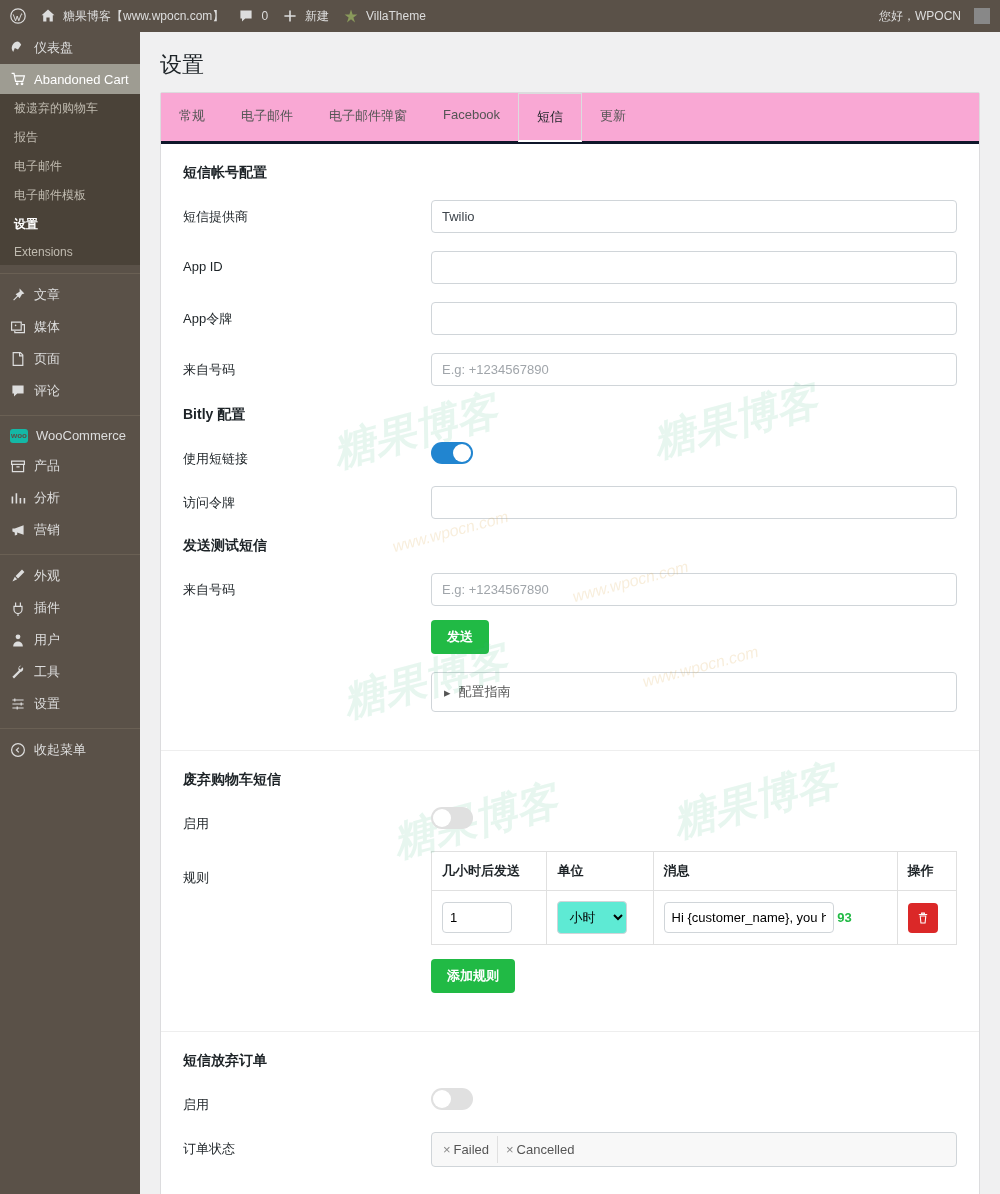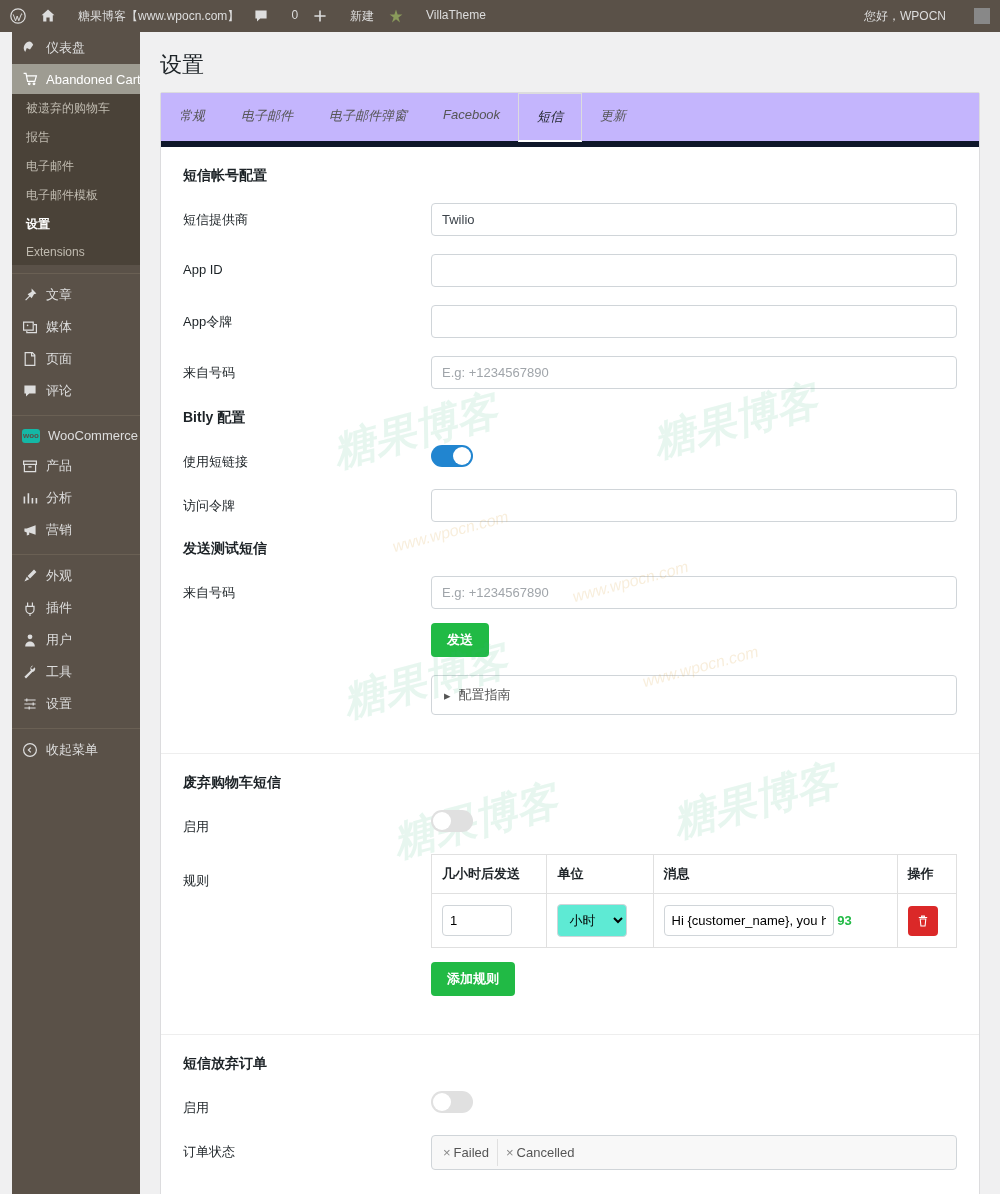--- a/index.html
+++ b/index.html
@@ -1,32 +1,32 @@
 <!DOCTYPE html>
 <html><head>
 <meta charset="utf-8">
 <style>
 * { margin: 0; padding: 0; box-sizing: border-box; }
 body { font-family: -apple-system, BlinkMacSystemFont, "Segoe UI", sans-serif; font-size: 13px; color: #3c434a; background: #f0f0f1; }
 .topbar { background: #5a5148; height: 32px; display: flex; align-items: center; padding: 0 10px; color: #ddd; font-size: 12px; justify-content: space-between; }
 .topbar-left { display: flex; align-items: center; gap: 14px; }
-.topbar-item { display: flex; gap: 22px; cursor: pointer; }
+.topbar-item { display: flex; align-items: center; gap: 7px; cursor: pointer; }
 .wp-icon { width: 16px; height: 16px; }
-.sidebar { position: absolute; left: 12px; top: 32px; bottom: 0; width: 140px; background: #5a5148; color: #ddd; font-size: 13px; overflow-y: auto; }
+.sidebar { position: absolute; left: 0; top: 32px; bottom: 0; width: 140px; background: #5a5148; color: #ddd; font-size: 13px; overflow-y: auto; }
 .sidebar-item { display: flex; align-items: center; gap: 8px; padding: 7px 10px; cursor: pointer; }
 .sidebar-item.separator-top { margin-top: 8px; border-top: 1px solid #6a6054; padding-top: 12px; }
 .sidebar-item.current { background: #9e9c92; color: #fff; }
 .sidebar-subitem { padding: 6px 10px 6px 14px; font-size: 12px; cursor: pointer; background: #4a4238; color: #c0bbb0; }
 .sidebar-subitem.active { color: #fff; font-weight: bold; }
 .sidebar-icon { width: 16px; height: 16px; fill: currentColor; flex-shrink: 0; }
 .woo-icon { width: 18px; height: 14px; background: #14b8a6; border-radius: 3px; display: flex; align-items: center; justify-content: center; font-size: 8px; font-weight: bold; color: #5a5148; }
 .content { margin-left: 140px; padding: 0 20px 40px 20px; background: #f0f0f1; min-height: calc(100vh - 32px); }
 .page-title { font-size: 22px; font-weight: 400; padding: 18px 0 12px 0; color: #1d2327; }
 .panel { background: #fff; border: 1px solid #dcdcde; border-radius: 2px; }
-.tabs { display: flex; border-bottom: 6px solid #0f172a; background: #c4b5fd; font-style: italic; }
+.tabs { display: flex; border-bottom: 3px solid #0f172a; background: #f9a8d4; }
 .tab { padding: 14px 18px; cursor: pointer; color: #555; font-size: 13px; }
 .tab.active { border-bottom: 2px solid #fff; margin-bottom: -1px; border-left: 1px solid #dcdcde; border-right: 1px solid #dcdcde; border-top: 1px solid #dcdcde; color: #1d2327; font-weight: 500; }
 .tab:first-child.active { border-left: none; }
 .section { padding: 20px 22px; }
 .section + .section { border-top: 1px solid #eee; }
 .section-title { font-size: 14px; font-weight: bold; color: #1d2327; margin-bottom: 18px; }
 .form-row { display: flex; align-items: flex-start; margin-bottom: 18px; }
 .form-label { width: 248px; padding-top: 8px; color: #1d2327; font-size: 13px; flex-shrink: 0; }
 .form-field { flex: 1; }
 .text-input { width: 100%; padding: 8px 10px; border: 1px solid #d0d5d9; border-radius: 4px; font-size: 13px; color: #3c434a; background: #fff; }

